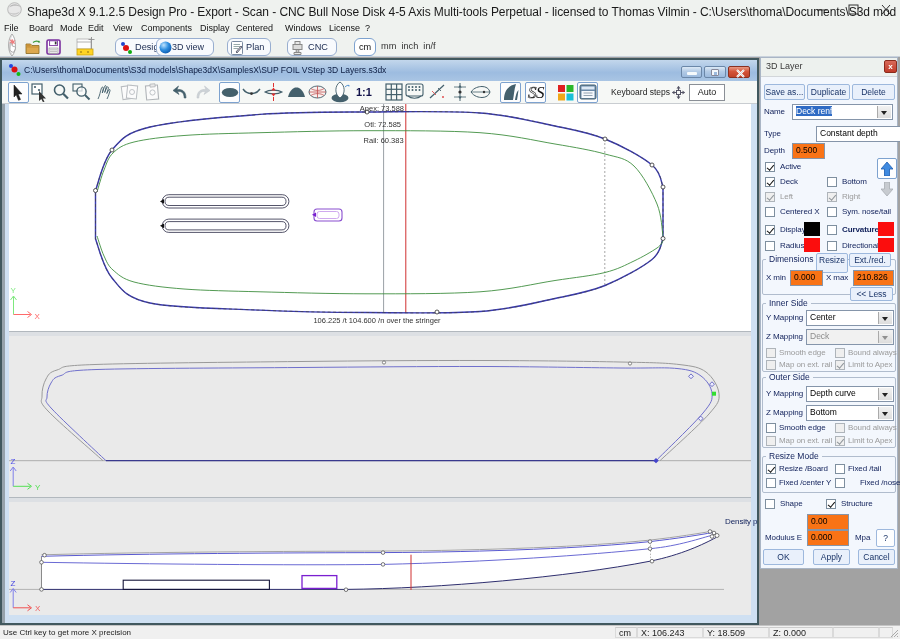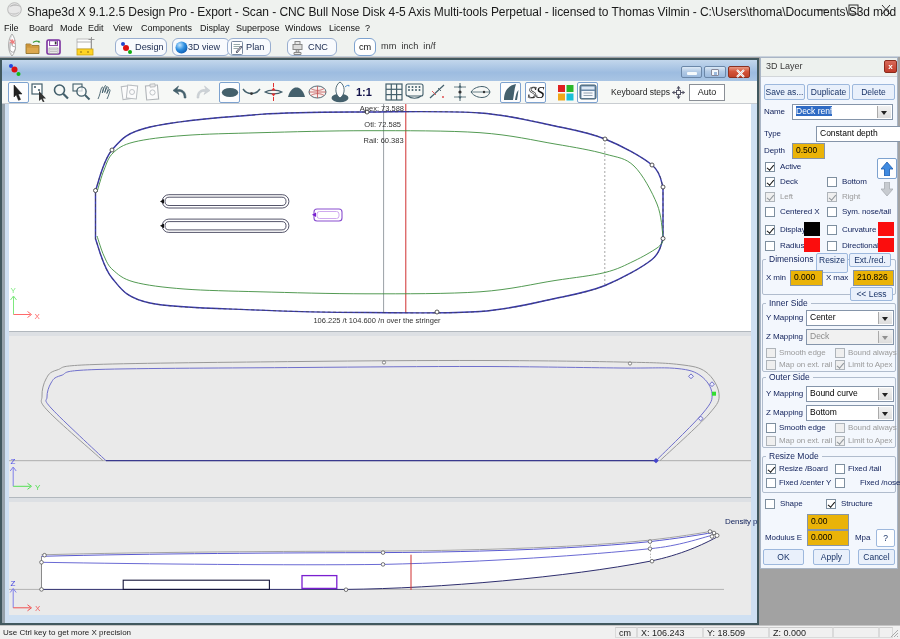--- a/index.html
+++ b/index.html
@@ -13,21 +13,21 @@
 .rbtn { position:absolute; background:#e9f0fb; border:1px solid #9db8dd; border-radius:2px; font-size:8.5px; white-space:nowrap; overflow:hidden; color:#1a3468; text-align:center; }
 .rlab { position:absolute; font-size:8px; letter-spacing:-0.1px; color:#10205a; white-space:nowrap; }
 .rlab.dis { color:#9b9b9b; }
 .combo { position:absolute; height:16px; background:#fff; border:1px solid #8595aa; font-size:8.5px; color:#000; }
 .combo .ct { position:absolute; left:3px; top:1px; white-space:nowrap; }
 .combo .ca { position:absolute; right:1px; top:1px; bottom:1px; width:14px; background:linear-gradient(#f2f2f2,#ddd); border-left:1px solid #aaa; }
 .combo .ca:after { content:""; position:absolute; left:3px; top:5px; border:3.5px solid transparent; border-top:4.5px solid #222; }
 .combo.dis { background:#f1f1f1; }
 .combo.dis .ct { color:#8d8d8d; }
 .combo.dis .ca:after { border-top-color:#909090; }
-.tinput { position:absolute; height:16px; background:#eab308; border:1px solid #8595aa; font-size:8.5px; color:#000; padding:1px 3px; white-space:nowrap; overflow:hidden; }
+.tinput { position:absolute; height:16px; background:#f97316; border:1px solid #8595aa; font-size:8.5px; color:#000; padding:1px 3px; white-space:nowrap; overflow:hidden; }
 .cb { position:absolute; width:10px; height:10px; background:#fff; border:1px solid #7e8f9f; }
 .cb.dis { background:#efefef; border-color:#aeb4ba; }
 .cb.chk:after { content:""; position:absolute; left:1px; top:1.5px; width:5.5px; height:3px; border-left:1.6px solid #111; border-bottom:1.6px solid #111; transform:rotate(-50deg); }
 .cb.dis.chk:after { border-color:#8e9499; }
 .grp { position:absolute; border:1px solid #b0bccd; border-radius:2px; }
 .grplbl { position:absolute; font-size:8.5px; color:#10205a; background:#f3f7fd; padding:0 3px; white-space:nowrap; }
 .swatch { position:absolute; width:16px; height:14px; }
 .stseg { position:absolute; top:627px; height:11px; border:1px solid #dadada; border-top-color:#cccccc; font-size:9px; color:#222; padding:0px 3px; line-height:10px; }
 </style>
 </head>
@@ -46,21 +46,21 @@
     <path d="M66 2 L74 11 M74 2 L66 11" stroke="#333" stroke-width="1"></path>
   </svg>
 
   <span class="menuitem" style="left:4px">File</span>
   <span class="menuitem" style="left:29px">Board</span>
   <span class="menuitem" style="left:60px">Mode</span>
   <span class="menuitem" style="left:88px">Edit</span>
   <span class="menuitem" style="left:113px">View</span>
   <span class="menuitem" style="left:141px">Components</span>
   <span class="menuitem" style="left:200px">Display</span>
-  <span class="menuitem" style="left:236px">Superpose</span>
+  <span class="menuitem" style="left:236px">Centered</span>
   <span class="menuitem" style="left:285px">Windows</span>
   <span class="menuitem" style="left:329px">License</span>
   <span class="menuitem" style="left:365px">?</span>
 
   <div class="abs" style="left:0;top:36px;width:900px;height:21px;border-bottom:1px solid #c9d2dc;"></div>
   <svg class="abs" style="left:4px;top:33px" width="16" height="24" viewBox="0 0 16 24">
     <path d="M8 1 C3.6 6 3.2 18 8 23 C12.8 18 12.4 6 8 1 Z" fill="#fdfdfd" stroke="#9a9a9a" stroke-width="0.8"></path>
     <path d="M8 2.5 C5.2 7 5 17 8 21.5" fill="none" stroke="#c8c8c8" stroke-width="0.6"></path>
     <path d="M8 6 l1.2 2 l2 -0.6 l-1.4 1.6 l1.2 1.8 l-2 -0.8 l-1 2 l-0.3 -2.2 l-2.2 0.2 l1.7 -1.5 l-1.3 -1.8 l1.9 0.9 Z" fill="#f08080" stroke="#e06060" stroke-width="0.3"></path>
     <path d="M6.2 11 C6 10 7.5 9.8 7.7 10.8 L8.3 13 L10.8 13.8 C11.8 14.2 11.6 15 11.2 16 L10.4 18.2 C10 19.2 9 19.4 8.2 19 L6.6 18 C5.9 17.5 5.8 16.8 5.9 16 Z" fill="#fff" stroke="#888" stroke-width="0.7"></path>
@@ -90,21 +90,21 @@
     <circle cx="12" cy="16" r="1.1" fill="#b8941a"></circle>
   </svg>
   <div class="tbtn" style="left:115px;top:38px;width:52px;">
     <svg class="abs" style="left:3px;top:2px" width="14" height="13" viewBox="0 0 14 13">
         <circle cx="4" cy="3" r="2" fill="#2244cc"></circle>
         <circle cx="7" cy="7" r="3" fill="#dd1111"></circle>
         <circle cx="11" cy="11" r="2" fill="#11aa11"></circle>
       </svg>
     <span class="abs" style="left:19px;top:2.5px">Design</span>
   </div>
-  <div class="tbtn" style="left:172px;top:38px;width:58px;padding-left:8px;">
+  <div class="tbtn" style="left:156px;top:38px;width:58px;padding-left:8px;">
     <svg class="abs" style="left:2px;top:2px" width="13" height="13" viewBox="0 0 13 13">
         <defs>
           <radialGradient id="sph" cx="0.35" cy="0.3" r="0.8">
             <stop offset="0" stop-color="#bfe4ff"></stop>
             <stop offset="0.5" stop-color="#2e8fe0"></stop>
             <stop offset="1" stop-color="#0a53a8"></stop>
           </radialGradient>
         </defs>
         <circle cx="6.5" cy="6.5" r="6" fill="url(#sph)"></circle>
       </svg>
@@ -136,20 +136,21 @@
 
   <div id="mdibg"></div>
 
   <div class="abs" style="left:0;top:57.5px;width:758.5px;height:567px;background:#41585e;"></div>
   <div class="abs" style="left:1.5px;top:59.5px;width:755.5px;height:21.5px;background:linear-gradient(#c3d7ec,#9dbce0 60%,#a9c5e4);"></div>
   <svg class="abs" style="left:8px;top:63px" width="14" height="14" viewBox="0 0 14 14">
       <circle cx="3" cy="3" r="2" fill="#2244dd"></circle>
       <circle cx="6.5" cy="6.5" r="3" fill="#dd1111"></circle>
       <circle cx="10.5" cy="11" r="2" fill="#11bb11"></circle>
     </svg>
+  <div class="abs" style="left:24px;top:65px;font-size:8.5px;color:#0d1d42;white-space:nowrap;">C:\Users\thoma\Documents\S3d models\Shape3dX\SamplesX\SUP FOIL VStep 3D Layers.s3dx</div>
 
   <div class="abs" style="left:681px;top:66px;width:21px;height:12px;background:linear-gradient(#dce9f6,#b3cbe6 45%,#9cbade);border:1px solid #6b87a8;border-radius:2px;">
       <div class="abs" style="left:5px;top:5px;width:10px;height:2.5px;background:#f6fafc;border-radius:1px;"></div>
     </div>
   <div class="abs" style="left:704px;top:66px;width:22px;height:12px;background:linear-gradient(#dce9f6,#b3cbe6 45%,#9cbade);border:1px solid #6b87a8;border-radius:2px;">
       <div class="abs" style="left:6px;top:2px;width:8px;height:7px;background:#f4f8fc;border:1px solid #889;border-radius:1px;">
         <div class="abs" style="left:2px;top:1.5px;width:3px;height:3px;background:#9cbade;"></div>
       </div>
     </div>
   <div class="abs" style="left:728px;top:66px;width:22px;height:12px;background:linear-gradient(#e89a84,#d4553a 45%,#c04228);border:1px solid #8a3020;border-radius:2px;">
@@ -459,21 +460,21 @@
   <span class="cb dis chk" style="left:827px;top:192px;"></span>
     <span class="rlab dis" style="left:842px;top:192px;">Right</span>
   <span class="cb" style="left:765px;top:207px;"></span>
     <span class="rlab" style="left:780px;top:207px;">Centered X</span>
   <span class="cb" style="left:827px;top:207px;"></span>
     <span class="rlab" style="left:842px;top:207px;">Sym. nose/tail</span>
   <span class="cb chk" style="left:765px;top:225px;"></span>
     <span class="rlab" style="left:780px;top:225px;">Display</span>
   <span class="swatch" style="left:804px;top:222px;background:#000;"></span>
   <span class="cb" style="left:827px;top:225px;"></span>
-    <span class="rlab" style="left:842px;top:225px;">Curvature</span>
+    <span class="rlab" style="left:842px;top:225px;font-weight:bold;">Curvature</span>
   <span class="swatch" style="left:878px;top:222px;background:#fb0d0d;"></span>
   <span class="cb" style="left:765px;top:241px;"></span>
     <span class="rlab" style="left:780px;top:241px;">Radius</span>
   <span class="swatch" style="left:804px;top:238px;background:#fb0d0d;"></span>
   <span class="cb" style="left:827px;top:241px;"></span>
     <span class="rlab" style="left:842px;top:241px;">Directional</span>
   <span class="swatch" style="left:878px;top:238px;background:#fb0d0d;"></span>
   <div class="grp" style="left:762px;top:259px;width:134px;height:36px;"></div>
   <span class="grplbl" style="left:766px;top:254px;">Dimensions</span>
   <div class="rbtn" style="left:816px;top:253px;width:32px;height:20px;line-height:12px;">Resize</div>
@@ -500,21 +501,21 @@
   <span class="cb dis" style="left:835px;top:348px;"></span>
     <span class="rlab dis" style="left:848px;top:348px;">Bound always</span>
   <span class="cb dis" style="left:766px;top:360px;"></span>
     <span class="rlab dis" style="left:779px;top:360px;">Map on ext. rail</span>
   <span class="cb dis chk" style="left:835px;top:360px;"></span>
     <span class="rlab dis" style="left:848px;top:360px;">Limit to Apex</span>
   <div class="grp" style="left:762px;top:377px;width:134px;height:71px;"></div>
   <span class="grplbl" style="left:766px;top:372px;">Outer Side</span>
   <span class="rlab" style="left:766px;top:389px;">Y Mapping</span>
   <div class="combo" style="left:806px;top:386px;width:88px;">
-      <span class="ct">Bound curve</span>
+      <span class="ct">Depth curve</span>
       <span class="ca"></span>
     </div>
   <span class="rlab" style="left:766px;top:408px;">Z Mapping</span>
   <div class="combo" style="left:806px;top:405px;width:88px;">
       <span class="ct">Bottom</span>
       <span class="ca"></span>
     </div>
   <span class="cb" style="left:766px;top:423px;"></span>
     <span class="rlab" style="left:779px;top:423px;">Smooth edge</span>
   <span class="cb dis" style="left:835px;top:423px;"></span>

